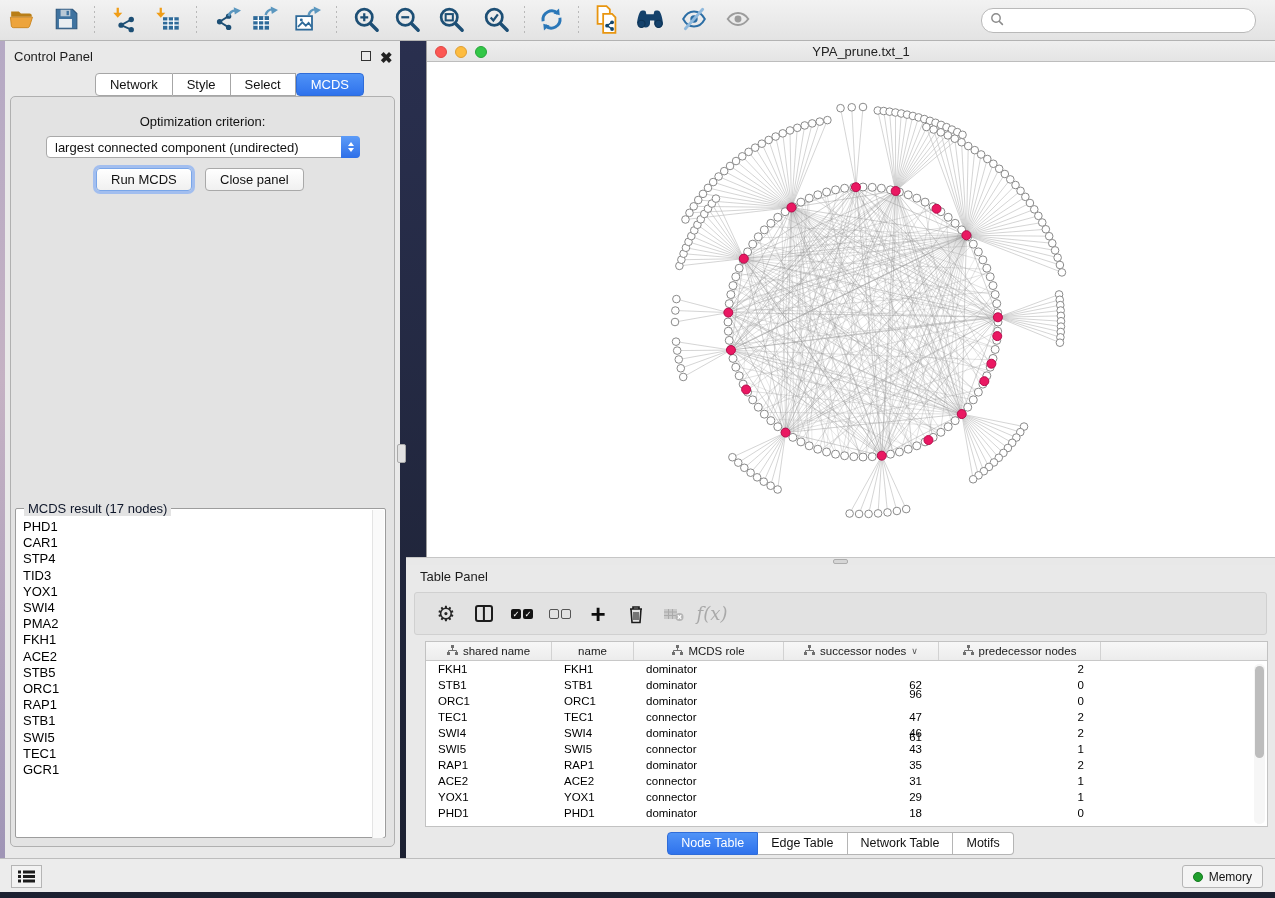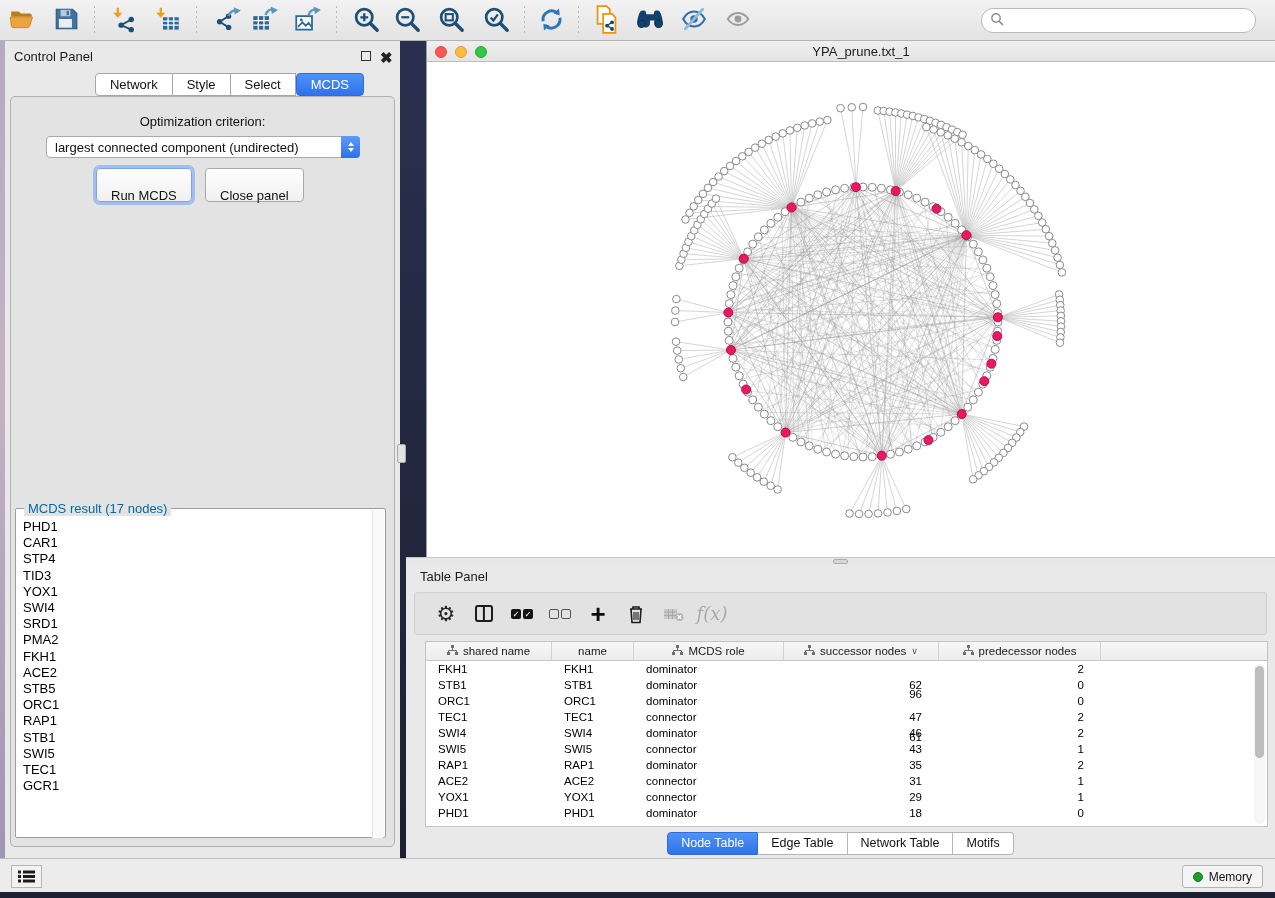--- a/index.html
+++ b/index.html
@@ -28,25 +28,25 @@
   .seg:first-child { border-left:1px solid #a6a6a6; border-radius:4px 0 0 4px; }
   .seg.active { background:linear-gradient(#4f93f7,#2f72ec); color:#fff; border:1px solid #2f6cd8; border-radius:4px; }
   .seg:last-child:not(.active){ border-radius:0 4px 4px 0; }
   #cp-card { position:absolute; left:5px; top:55px; width:385px; height:751px; background:#e3e3e3; border:1px solid #b0b0b0; border-radius:5px; }
   #opt-label { position:absolute; left:0; top:17px; width:100%; text-align:center; font-size:13px; color:#111; }
   #criterion { position:absolute; left:35px; top:39px; width:314px; height:22px; background:#fff; border:1px solid #a9a9a9; border-radius:4px; display:flex; align-items:center; }
   #criterion .val { flex:1; font-size:13px; padding-left:8px; color:#111; white-space:nowrap; }
   #criterion .stepper { width:19px; height:22px; margin-right:-1px; background:linear-gradient(#5d9cf8,#2e6fe8); border-radius:0 4px 4px 0; display:flex; flex-direction:column; align-items:center; justify-content:center; gap:2px; }
   .chev-up { width:0;height:0;border-left:3.5px solid transparent;border-right:3.5px solid transparent;border-bottom:4px solid #fff; }
   .chev-dn { width:0;height:0;border-left:3.5px solid transparent;border-right:3.5px solid transparent;border-top:4px solid #fff; }
-  .btn { position:absolute; top:71px; height:23px; background:linear-gradient(#ffffff,#f0f0f0); border:1px solid #a9a9a9; border-radius:4px; font-size:13px; color:#111; text-align:center; line-height:21px; padding:16px 14px; }
+  .btn { position:absolute; top:71px; height:23px; background:linear-gradient(#ffffff,#f0f0f0); border:1px solid #a9a9a9; border-radius:4px; font-size:13px; color:#111; text-align:center; line-height:21px; padding:0 14px; }
   #run-btn { left:85px; box-shadow:0 0 0 3px rgba(110,160,250,.55); border-color:#7aa6e8; }
   #close-btn { left:194px; }
   #mcds-group { position:absolute; left:4px; top:411px; width:371px; height:330px; border:1px solid #9d9d9d; border-radius:2px; background:#fff; }
-  #mcds-legend { position:absolute; left:8px; top:-8px; background:#e3e3e3; padding:0 4px; font-size:13px; color:#0369a1; }
+  #mcds-legend { position:absolute; left:8px; top:-8px; background:#e3e3e3; padding:0 4px; font-size:13px; color:#0f172a; }
   #mcds-list { position:absolute; left:2px; top:10px; width:355px; height:316px; overflow:hidden; font-size:13px; line-height:16.2px; color:#000; padding-left:5px; }
   #mcds-scroll { position:absolute; right:1px; top:1px; width:12px; height:328px; background:#fafafa; border-left:1px solid #e4e4e4; border-radius:0 2px 2px 0; }
 
   
   #net-panel { left:406px; top:41px; width:869px; height:516px; background:#fff; border-left:1px solid #9e9e9e;margin-left:20px; }
   #net-titlebar { position:absolute; left:0; top:0; width:100%; height:21px; background:linear-gradient(#efefef,#e4e4e4); border-bottom:1px solid #bdbdbd; }
   .light { position:absolute; top:4.5px; width:12px; height:12px; border-radius:50%; }
   #net-title { position:absolute; width:100%; text-align:center; top:3px; font-size:13px; color:#222; }
   #net-canvas { position:absolute; left:0; top:21px; }
 
@@ -264,21 +264,20 @@
     <div class="btn" id="close-btn">Close panel</div>
     <div id="mcds-group">
       <span id="mcds-legend">MCDS result (17 nodes)</span>
       <div id="mcds-list">
           <div>PHD1</div>
           <div>CAR1</div>
           <div>STP4</div>
           <div>TID3</div>
           <div>YOX1</div>
           <div>SWI4</div>
-          <div>SRD1</div>
           <div>PMA2</div>
           <div>FKH1</div>
           <div>ACE2</div>
           <div>STB5</div>
           <div>ORC1</div>
           <div>RAP1</div>
           <div>STB1</div>
           <div>SWI5</div>
           <div>TEC1</div>
           <div>GCR1</div>

